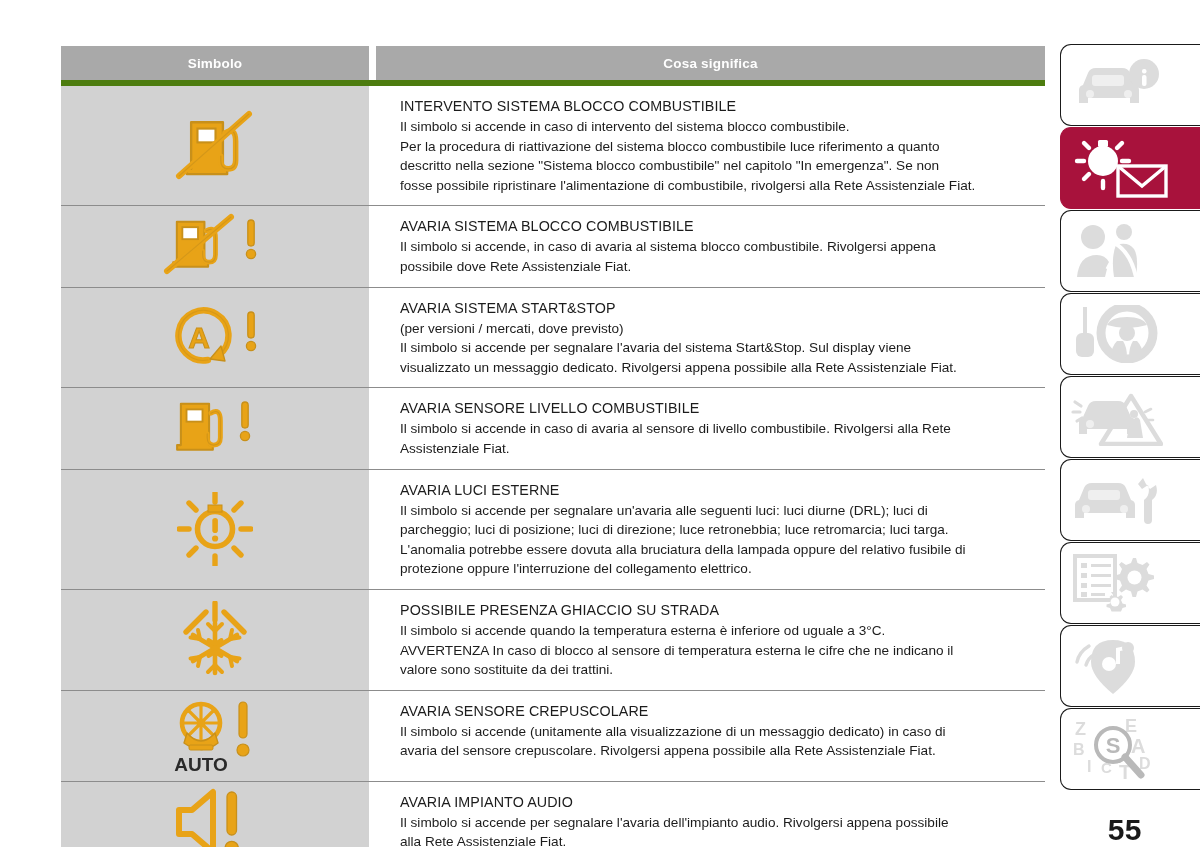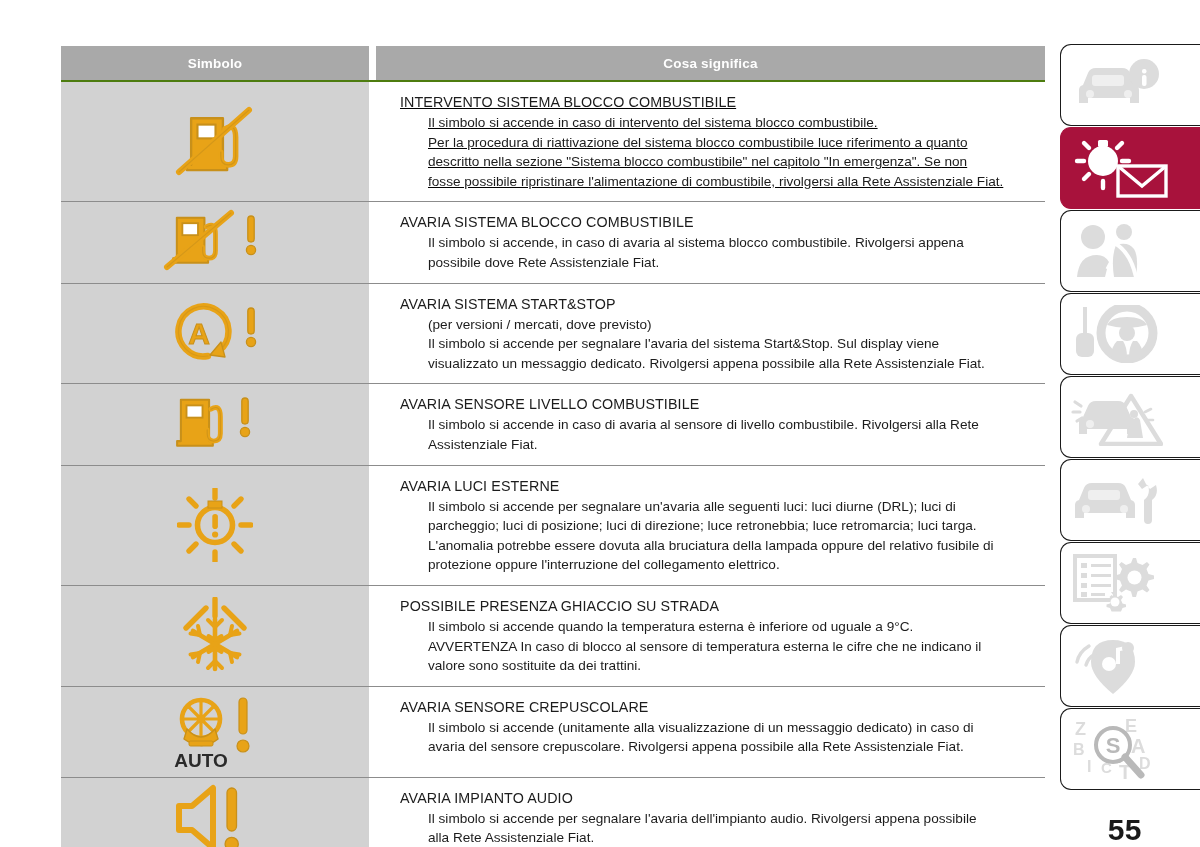--- a/index.html
+++ b/index.html
@@ -42,21 +42,21 @@
   }
   .th-sym { width: 308px; }
   .th-gap { width: 7px; background: #ffffff; }
   .th-mean { flex: 1; }
 
   .trow {
     display: flex;
     border-bottom: 1px solid #8c8c8c;
     background: #ffffff;
   }
-  .trow.first { border-top: 2px solid #4d7c0f; text-decoration: underline; }
+  .trow.first { border-top: 6px solid #4d7c0f; }
   .trow.last { border-bottom: 2px solid #6f6f6f; }
 
   .cell-sym {
     width: 308px;
     background: #d2d2d2;
     display: flex;
     align-items: center;
     justify-content: center;
     padding: 6px 0;
   }
@@ -71,21 +71,20 @@
     font-size: 14.3px;
     line-height: 20px;
     letter-spacing: .1px;
     margin-bottom: 1px;
     white-space: nowrap;
   }
   .m-line {
     font-size: 13.6px;
     line-height: 19.6px;
     letter-spacing: 0px;
-    margin-left: 28px;
   }
 
   
   .sym { display: block; }
 
   
   .rail {
     position: absolute;
     right: 0px;
     top: 44px;
@@ -270,21 +269,21 @@
           <path d="M25 56 l-9.5 1.5 M25 56 l-2 9"></path>
           <path d="M40 43 l-6.5 -4 M40 43 l6.5 -4"></path>
           <path d="M40 51 l-6.5 4 M40 51 l6.5 4"></path>
         </g>
       </g>
     </svg>
           </div>
           <div class="cell-gap"></div>
           <div class="cell-mean">
             <div class="m-title">POSSIBILE PRESENZA GHIACCIO SU STRADA</div>
-            <div class="m-line">Il simbolo si accende quando la temperatura esterna è inferiore od uguale a 9°C.</div>
+            <div class="m-line">Il simbolo si accende quando la temperatura esterna è inferiore od uguale a 3°C.</div>
             <div class="m-line">AVVERTENZA In caso di blocco al sensore di temperatura esterna le cifre che ne indicano il</div>
             <div class="m-line">valore sono sostituite da dei trattini.</div>
           </div>
         </div>
         <div class="trow">
           <div class="cell-sym">
     <svg class="sym" width="100" height="78" viewBox="0 0 100 78">
       <circle cx="36" cy="26" r="19" fill="none" stroke="#E8A317" stroke-width="4.6"></circle>
       <g stroke="#E8A317" stroke-width="3.2" stroke-linecap="round">
         <line x1="36" y1="9" x2="36" y2="43"></line>

